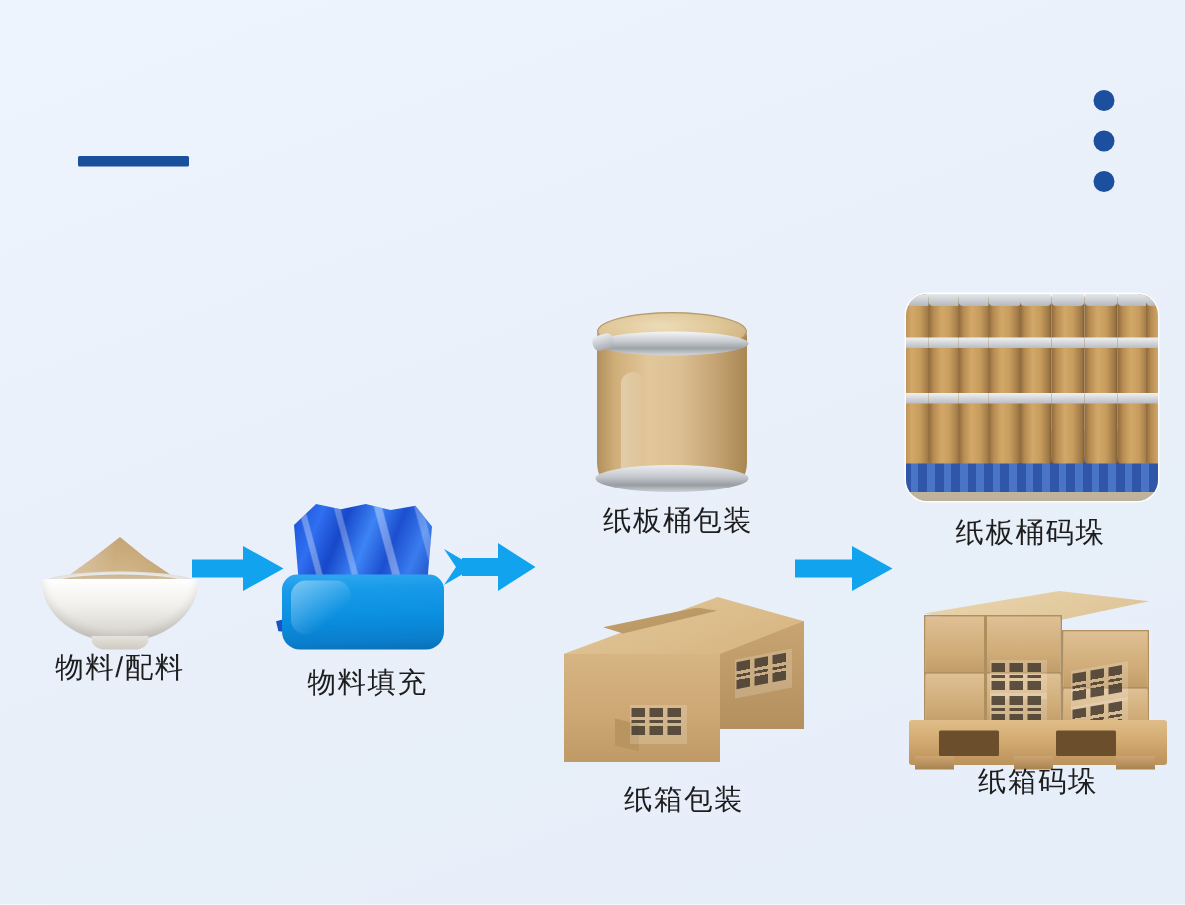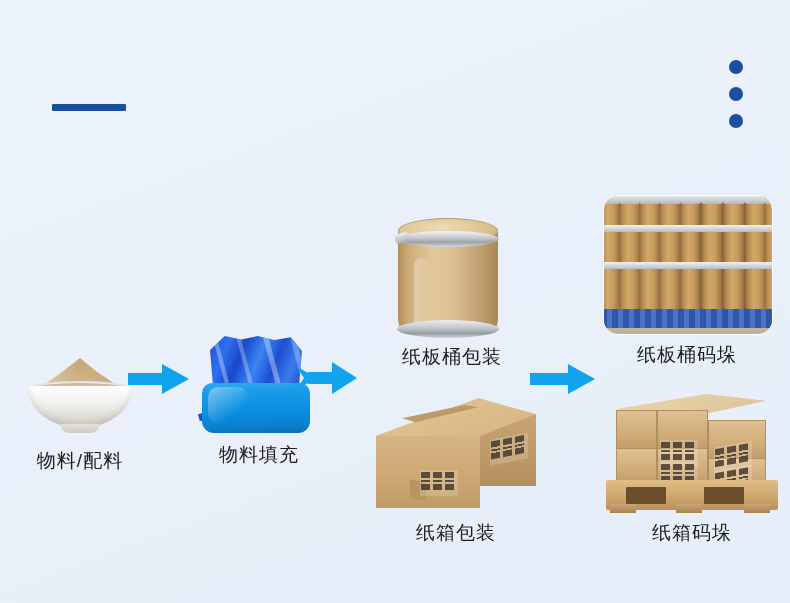--- a/index.html
+++ b/index.html
@@ -260,45 +260,45 @@
   </div>
 
   <div class="node" style="left:10px; top:350px; width:140px; height:120px;">
     <div class="art bowl-wrap" style="left:10px; top:6px;">
       <div class="powder"></div>
       <div class="bowl-rim"></div>
       <div class="bowl-inner"></div>
       <div class="bowl-body"></div>
       <div class="bowl-foot"></div>
     </div>
-    <div class="cap" style="top:98px; left:70px;">物料/配料</div>
+    <div class="cap" style="top:82px; left:70px;">物料/配料</div>
   </div>
 
   <div class="arrow" style="left:128px; top:363px;">
     <svg class="arw" width="62" height="32" viewBox="0 0 62 32">
       <path d="M0 10 L34 10 L34 1 L61 16 L34 31 L34 22 L0 22 Z" fill="#12A3EF"></path>
     </svg>
   </div>
 
-  <div class="node" style="left:194px; top:336px; width:130px; height:130px;">
+  <div class="node" style="left:180px; top:336px; width:130px; height:130px;">
     <div class="art bag-wrap" style="left:8px; top:0;">
       <div class="bag-top"></div>
       <div class="bag-ear"></div>
       <div class="bag-body"></div>
     </div>
     <div class="cap" style="top:106px; left:65px;">物料填充</div>
   </div>
 
   <div class="arrow" style="left:296px; top:361px;">
     <svg class="arw" width="62" height="34" viewBox="0 0 62 34">
       <path d="M0 5 L12 12 L12 11 L36 11 L36 1 L61 17 L36 33 L36 23 L12 23 L12 22 L0 29 L8 17 Z" fill="#12A3EF"></path>
     </svg>
   </div>
 
-  <div class="node" style="left:372px; top:214px; width:160px; height:160px;">
+  <div class="node" style="left:372px; top:204px; width:160px; height:160px;">
     <div class="art drum-wrap" style="left:22px; top:2px;">
       <div class="drum-side">
         <div class="drum-shine"></div>
       </div>
       <div class="drum-ring-bot"></div>
       <div class="drum-top-el"></div>
       <div class="drum-ring-top"></div>
       <div class="drum-clip"></div>
     </div>
     <div class="cap" style="top:130px; left:80px;">纸板桶包装</div>
@@ -402,16 +402,16 @@
           <b></b>
         </div>
 
       <div class="pal-base"></div>
       <div class="pal-slot" style="left:22px;"></div>
       <div class="pal-slot" style="left:100px;"></div>
       <div class="pal-foot" style="left:6px;"></div>
       <div class="pal-foot" style="left:72px;"></div>
       <div class="pal-foot" style="left:140px;"></div>
     </div>
-    <div class="cap" style="top:128px; left:96px;">纸箱码垛</div>
+    <div class="cap" style="top:116px; left:96px;">纸箱码垛</div>
   </div>
 
 </div>
 
 </body></html>

